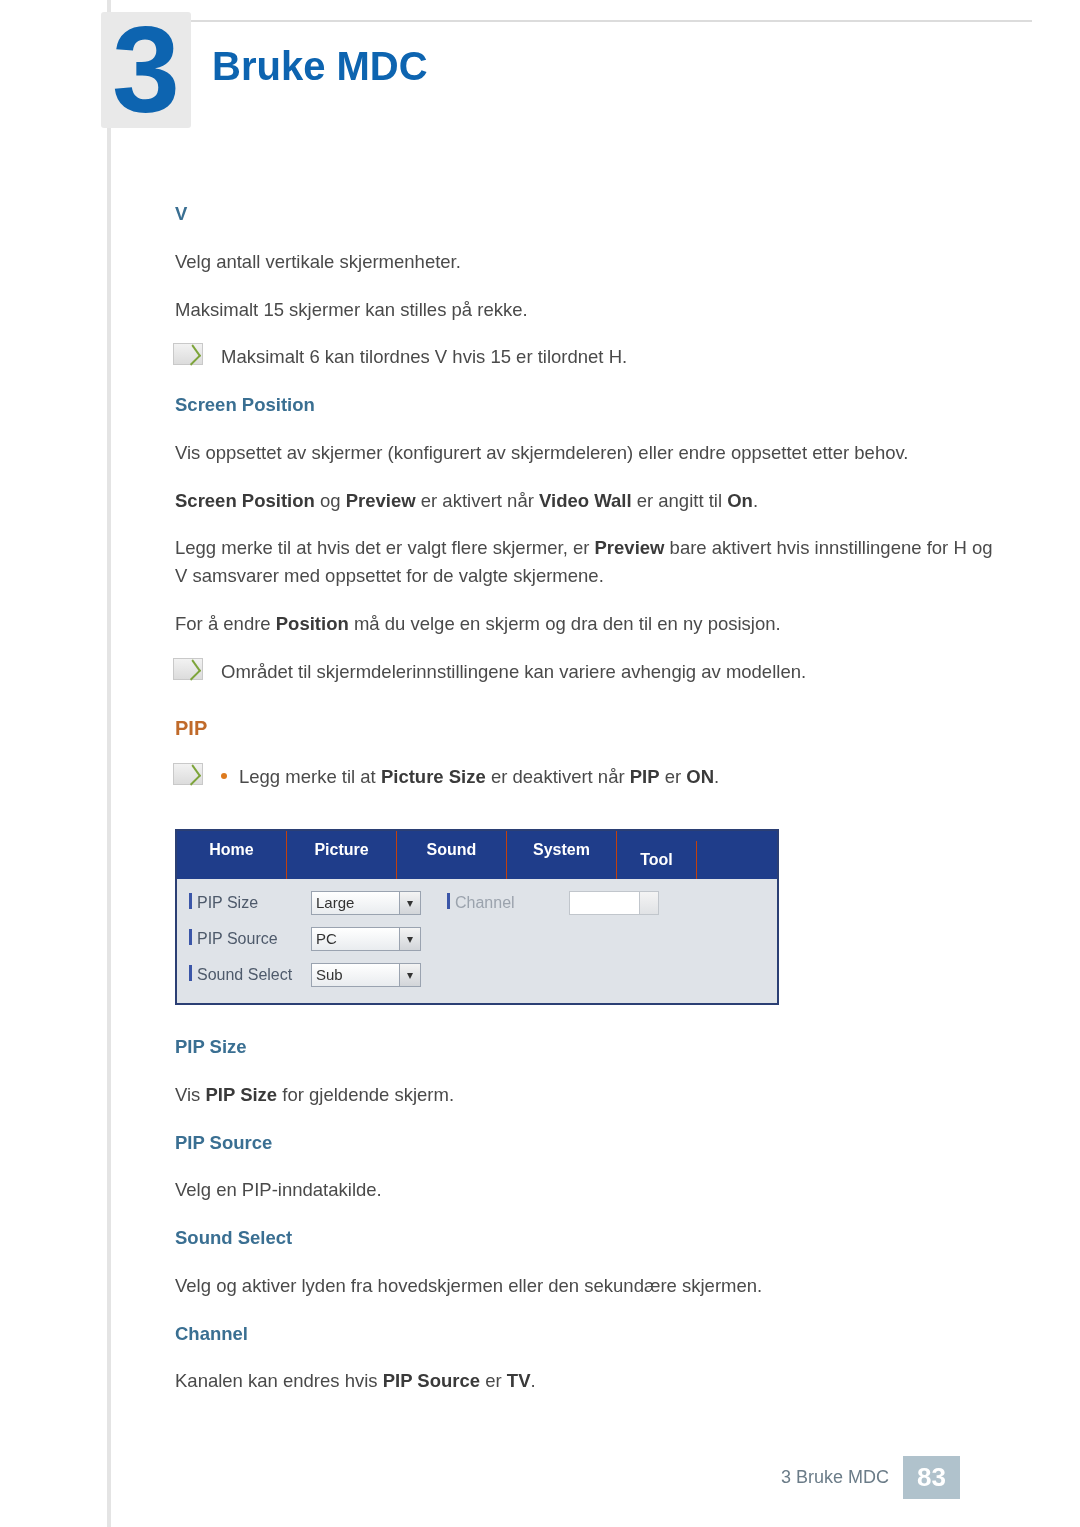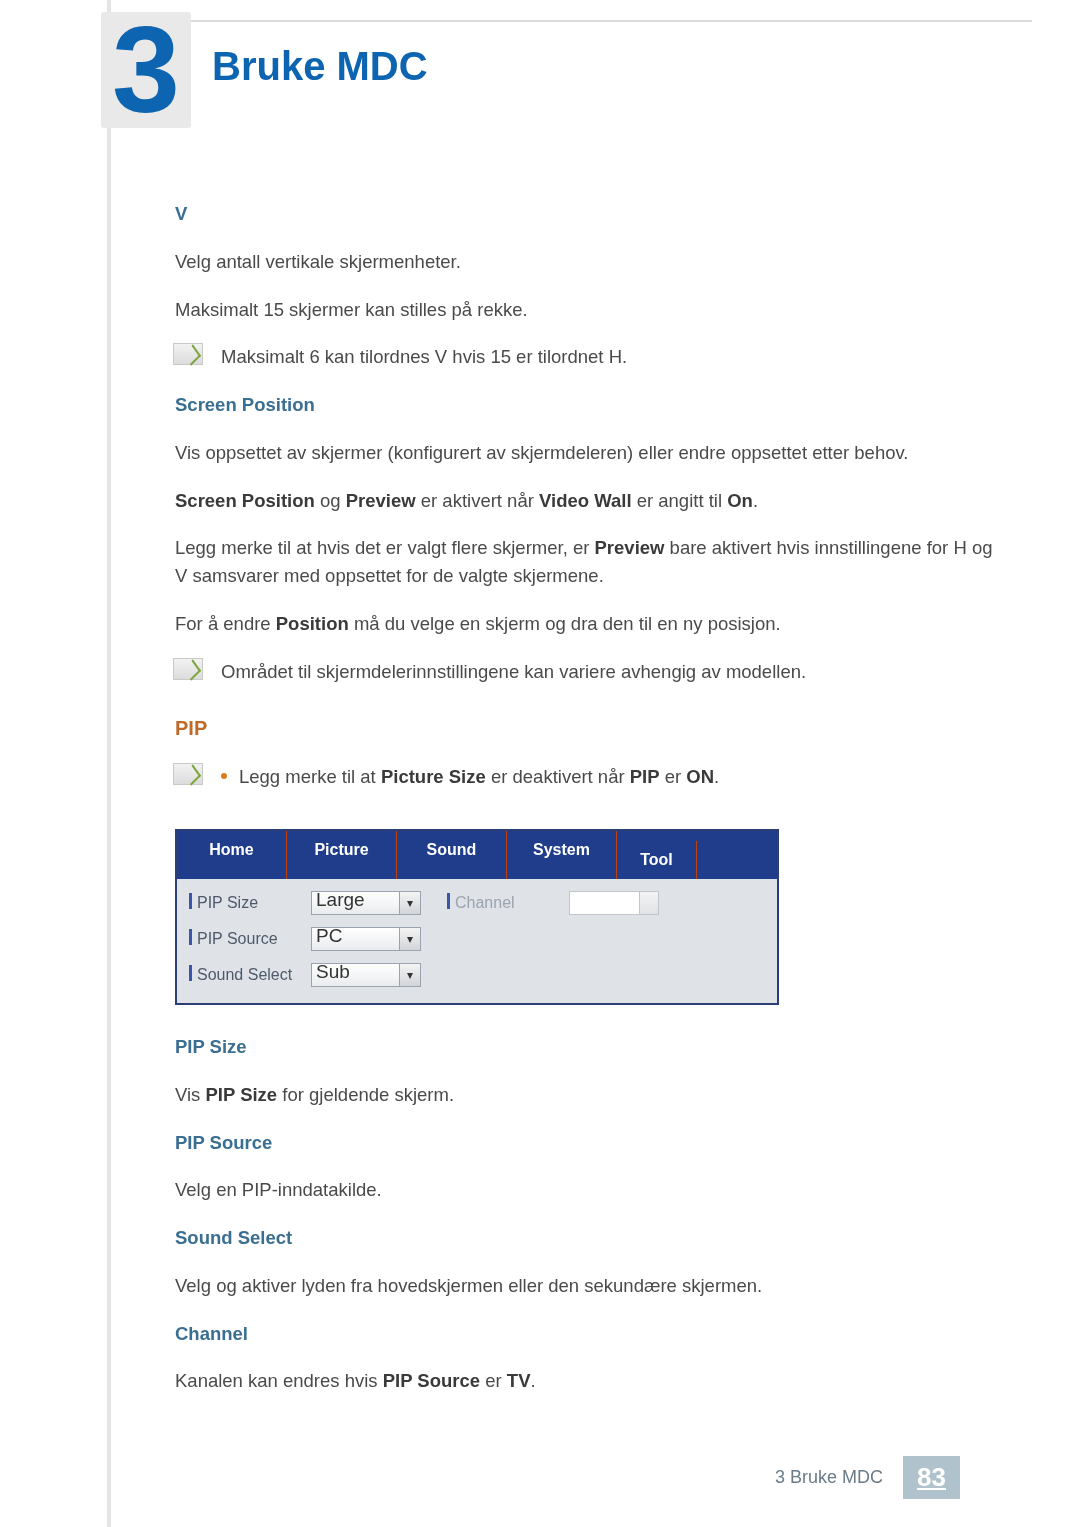--- a/index.html
+++ b/index.html
@@ -34,30 +34,30 @@
   .panel-tabs { display:flex; background:#1f3d8a; }
   .panel-tabs .tab { flex:1; text-align:center; padding:7px 0; color:#fff; font-weight:700; font-size:16px; border-right:1px solid #c2410c; }
   .panel-tabs .tab.side { flex:0 0 110px; }
   .panel-tabs .tab.tool { flex:0 0 80px;margin-top:10px; }
   .panel-body { padding: 12px 12px 16px 12px; display:flex; gap: 26px; }
   .panel-col { display:flex; flex-direction:column; gap:12px; }
   .panel-row { display:flex; align-items:center; gap:10px; }
   .pip-label { width: 112px; color:#4e5a6b; font-size:16px; position:relative; padding-left:8px; }
   .pip-label::before { content:""; position:absolute; left:0; top:2px; width:3px; height:16px; background:#3b56a8; }
   .pip-label.disabled { color:#9ba3ad; }
-  .pip-select { width: 110px; height:24px; border:1px solid #9aa3b0; background:linear-gradient(#fff,#e9ecef); font-size:19px; padding: 0 4px; color:#333; position:relative; display:flex; align-items:flex-end; }
+  .pip-select { width: 110px; height:24px; border:1px solid #9aa3b0; background:linear-gradient(#fff,#e9ecef); font-size:15px; padding: 0 4px; color:#333; position:relative; display:flex; align-items:center; }
   .pip-select::after { content:"▾"; position:absolute; right:0; top:0; width:20px; height:22px; border-left:1px solid #9aa3b0; background:linear-gradient(#f4f4f4,#d2d5d9); text-align:center; line-height:22px; font-size:12px; color:#333; }
   .spin { width: 90px; height:24px; border:1px solid #c1c6cc; background:#fff; position:relative; }
   .spin::after { content:""; position:absolute; right:0; top:0; width:18px; height:22px; border-left:1px solid #c1c6cc; background:linear-gradient(#f4f4f4,#e0e2e5); }
   .spin::before { content:"▴\A▾"; white-space:pre; position:absolute; right:3px; top:-3px; font-size:9px; line-height:12px; color:#888; }
 
   
-  .footer { position:absolute; left:0; right:0; bottom:28px; display:flex; justify-content:flex-end; align-items:center; padding-right:120px; gap:20px;text-align:center; }
+  .footer { position:absolute; left:0; right:0; bottom:28px; display:flex; justify-content:flex-end; align-items:center; padding-right:120px; gap:14px;text-align:center; }
   .footer-text { color:#6b7c88; font-size:18px; }
-  .footer-page { background:#b0c2cc; color:#fff; font-weight:700; font-size:26px; padding:6px 14px;text-decoration:underline; }
+  .footer-page { background:#b0c2cc; color:#fff; font-weight:700; font-size:26px; padding:6px 14px; }
 </style>
 </head>
 <body>
 <div class="page">
 
   <div class="top-rule"></div>
   <div class="side-stripe"></div>
 
   <div class="chapter-box">
     <span class="num">3</span>

